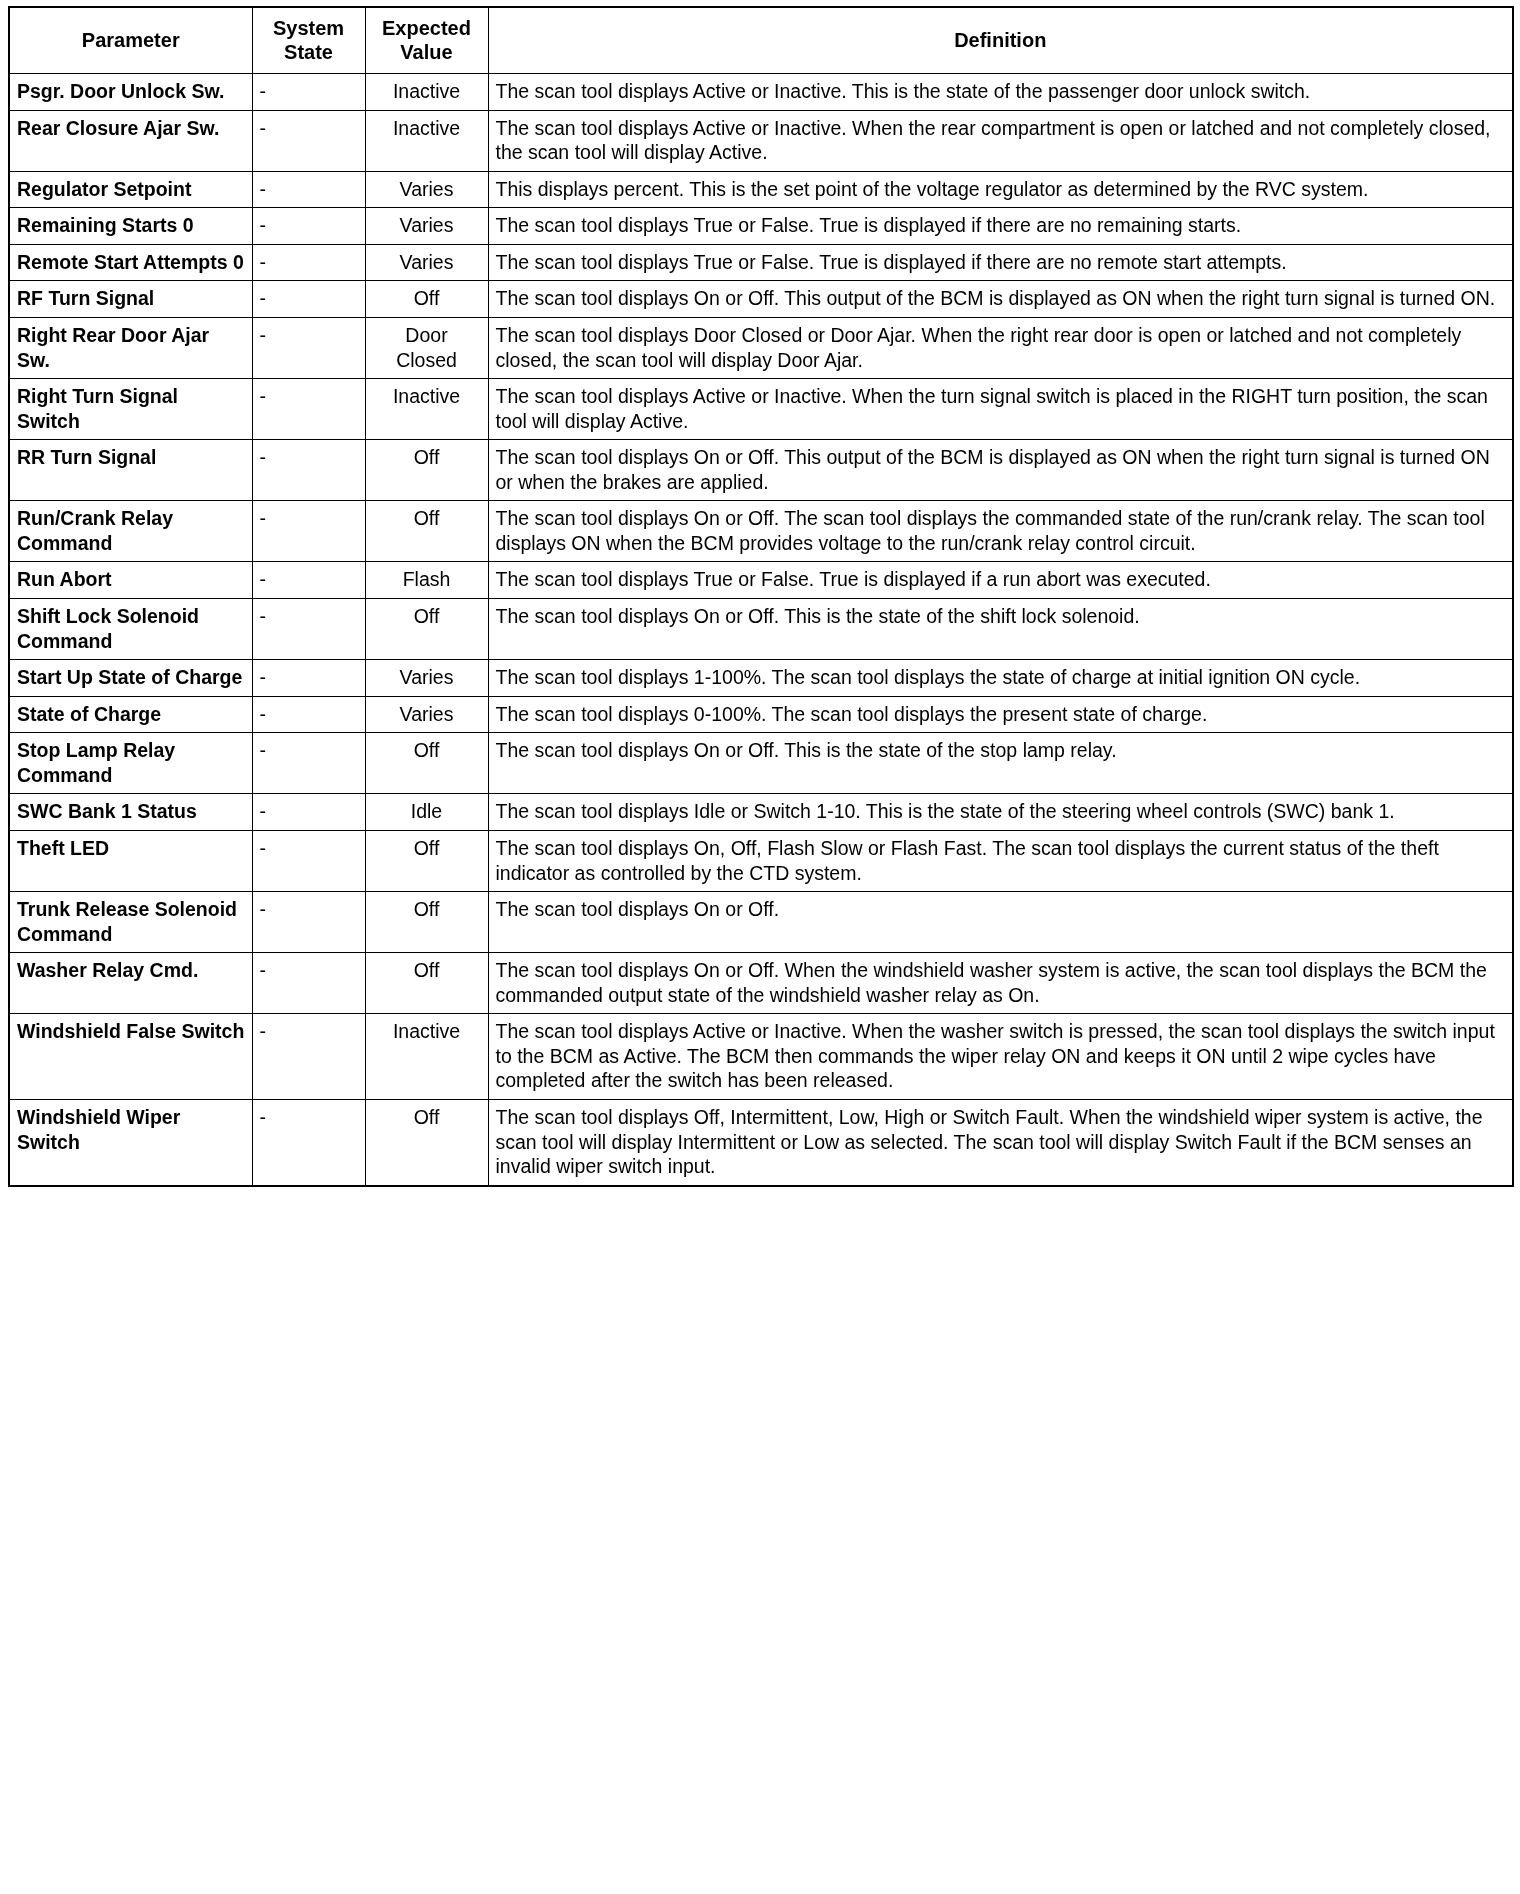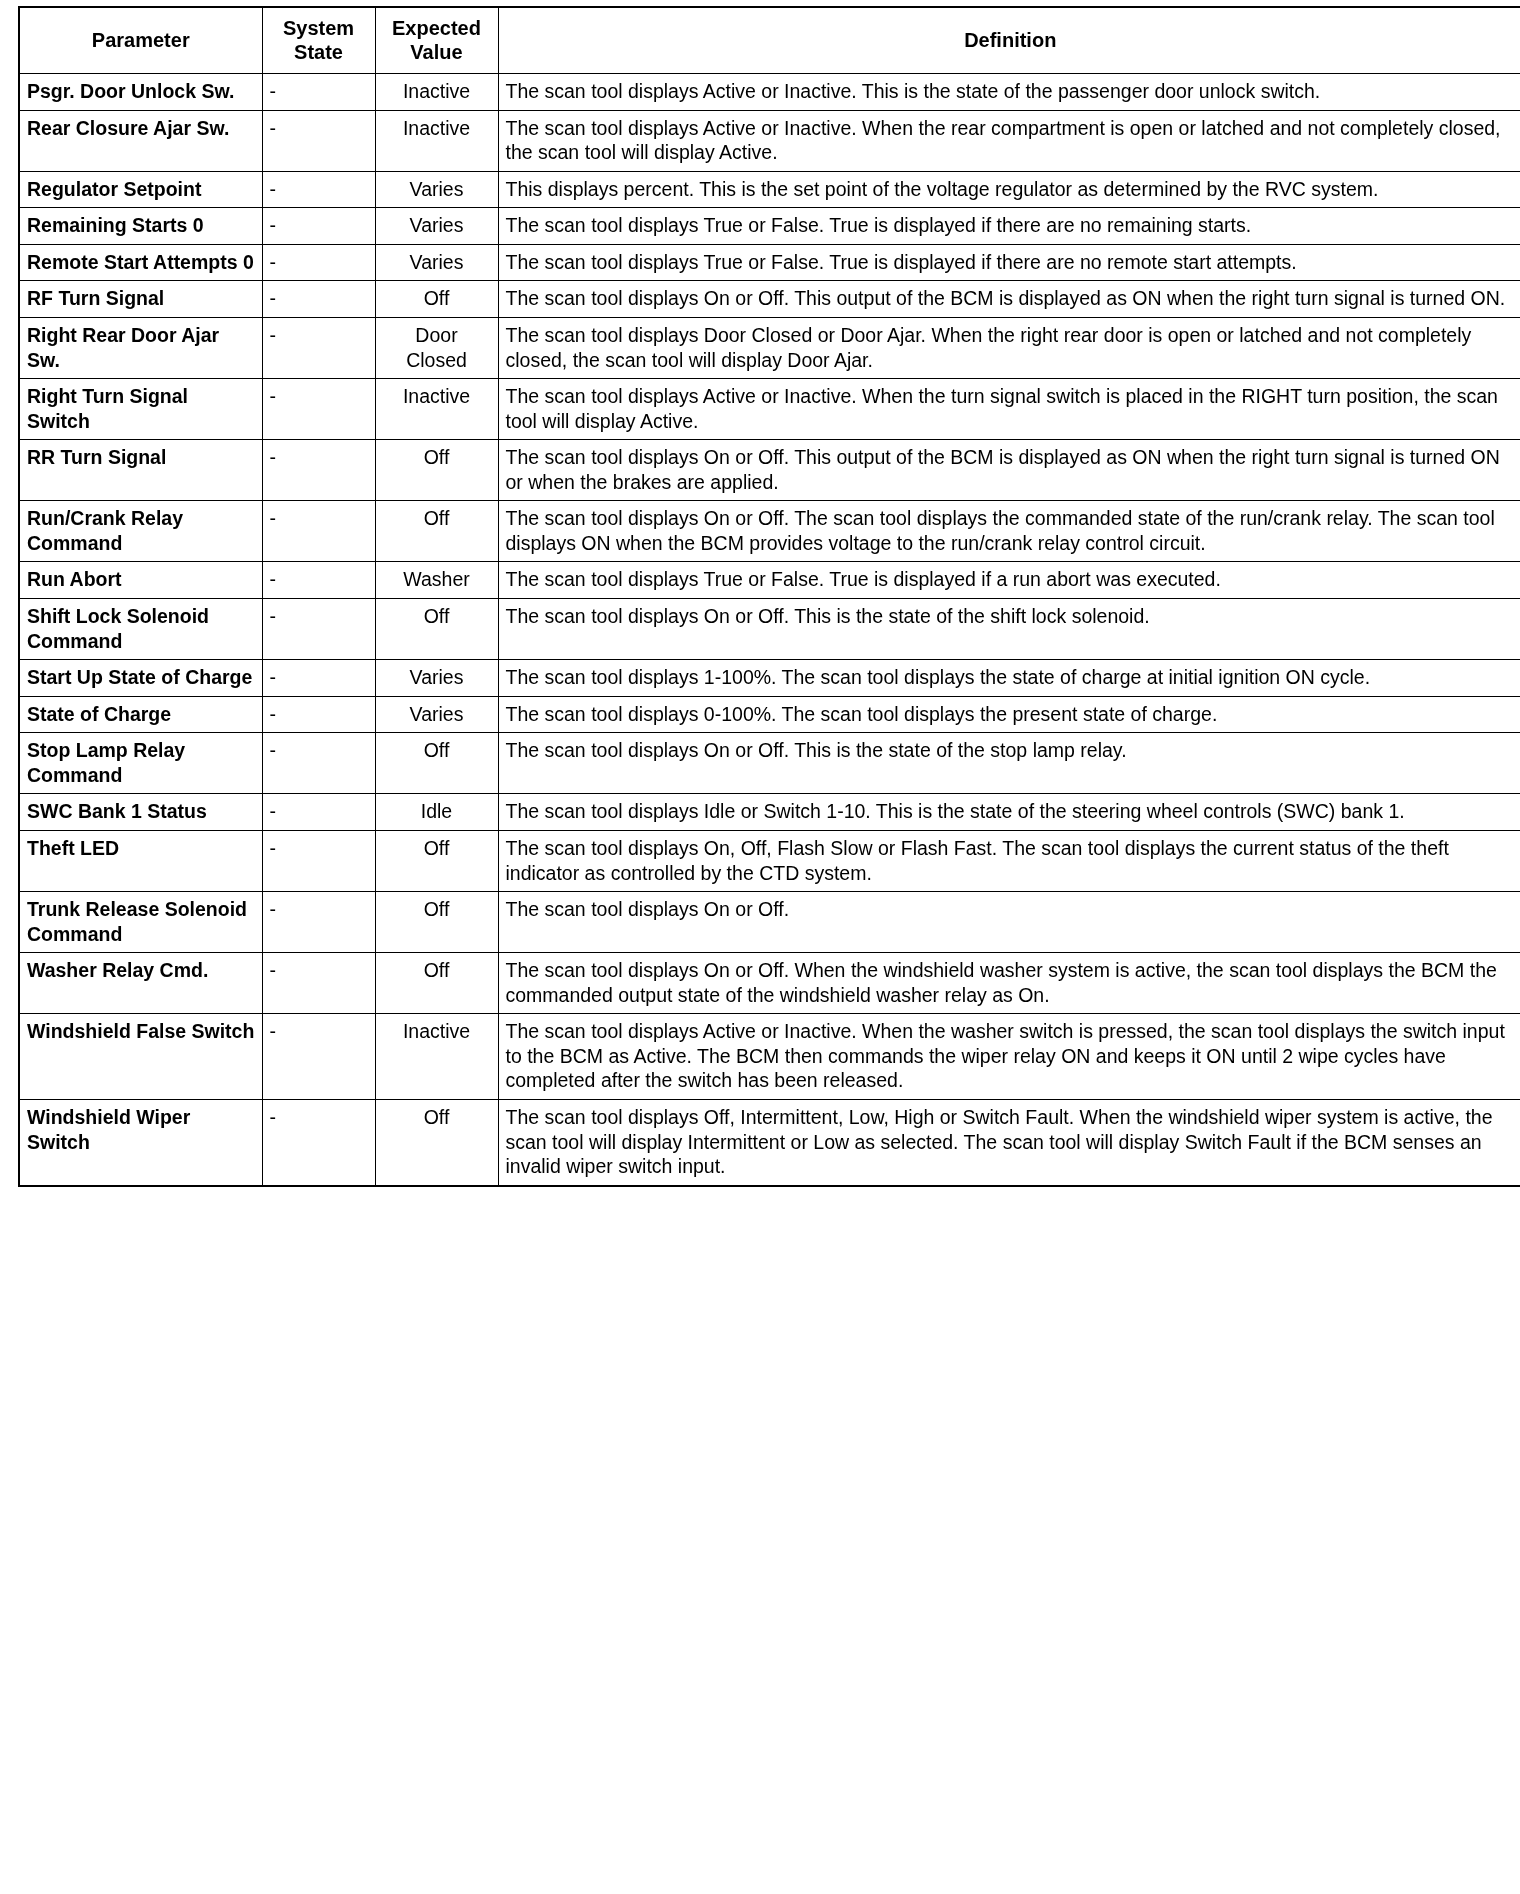--- a/index.html
+++ b/index.html
@@ -7,21 +7,21 @@
     padding: 0;
     background: #ffffff;
   }
   body {
     width: 1520px;
     height: 1894px;
     font-family: "Liberation Sans", sans-serif;
     color: #000000;
   }
   .page {
-    padding: 6px 8px 0 18px;
+    padding: 6px 8px 0 8px;
     box-sizing: border-box;
   }
   table.param-table {
     border-collapse: collapse;
     width: 1504px;
     table-layout: fixed;
     border: 2px solid #000;
   }
   table.param-table th,
   table.param-table td {
@@ -128,21 +128,21 @@
         </tr>
         <tr>
           <td class="cell-param">Run/Crank Relay Command</td>
           <td class="cell-state">-</td>
           <td class="cell-value">Off</td>
           <td class="cell-def">The scan tool displays On or Off. The scan tool displays the commanded state of the run/crank relay. The scan tool displays ON when the BCM provides voltage to the run/crank relay control circuit.</td>
         </tr>
         <tr>
           <td class="cell-param">Run Abort</td>
           <td class="cell-state">-</td>
-          <td class="cell-value">Washer</td>
+          <td class="cell-value">Flash</td>
           <td class="cell-def">The scan tool displays True or False. True is displayed if a run abort was executed.</td>
         </tr>
         <tr>
           <td class="cell-param">Shift Lock Solenoid Command</td>
           <td class="cell-state">-</td>
           <td class="cell-value">Off</td>
           <td class="cell-def">The scan tool displays On or Off. This is the state of the shift lock solenoid.</td>
         </tr>
         <tr>
           <td class="cell-param">Start Up State of Charge</td>

